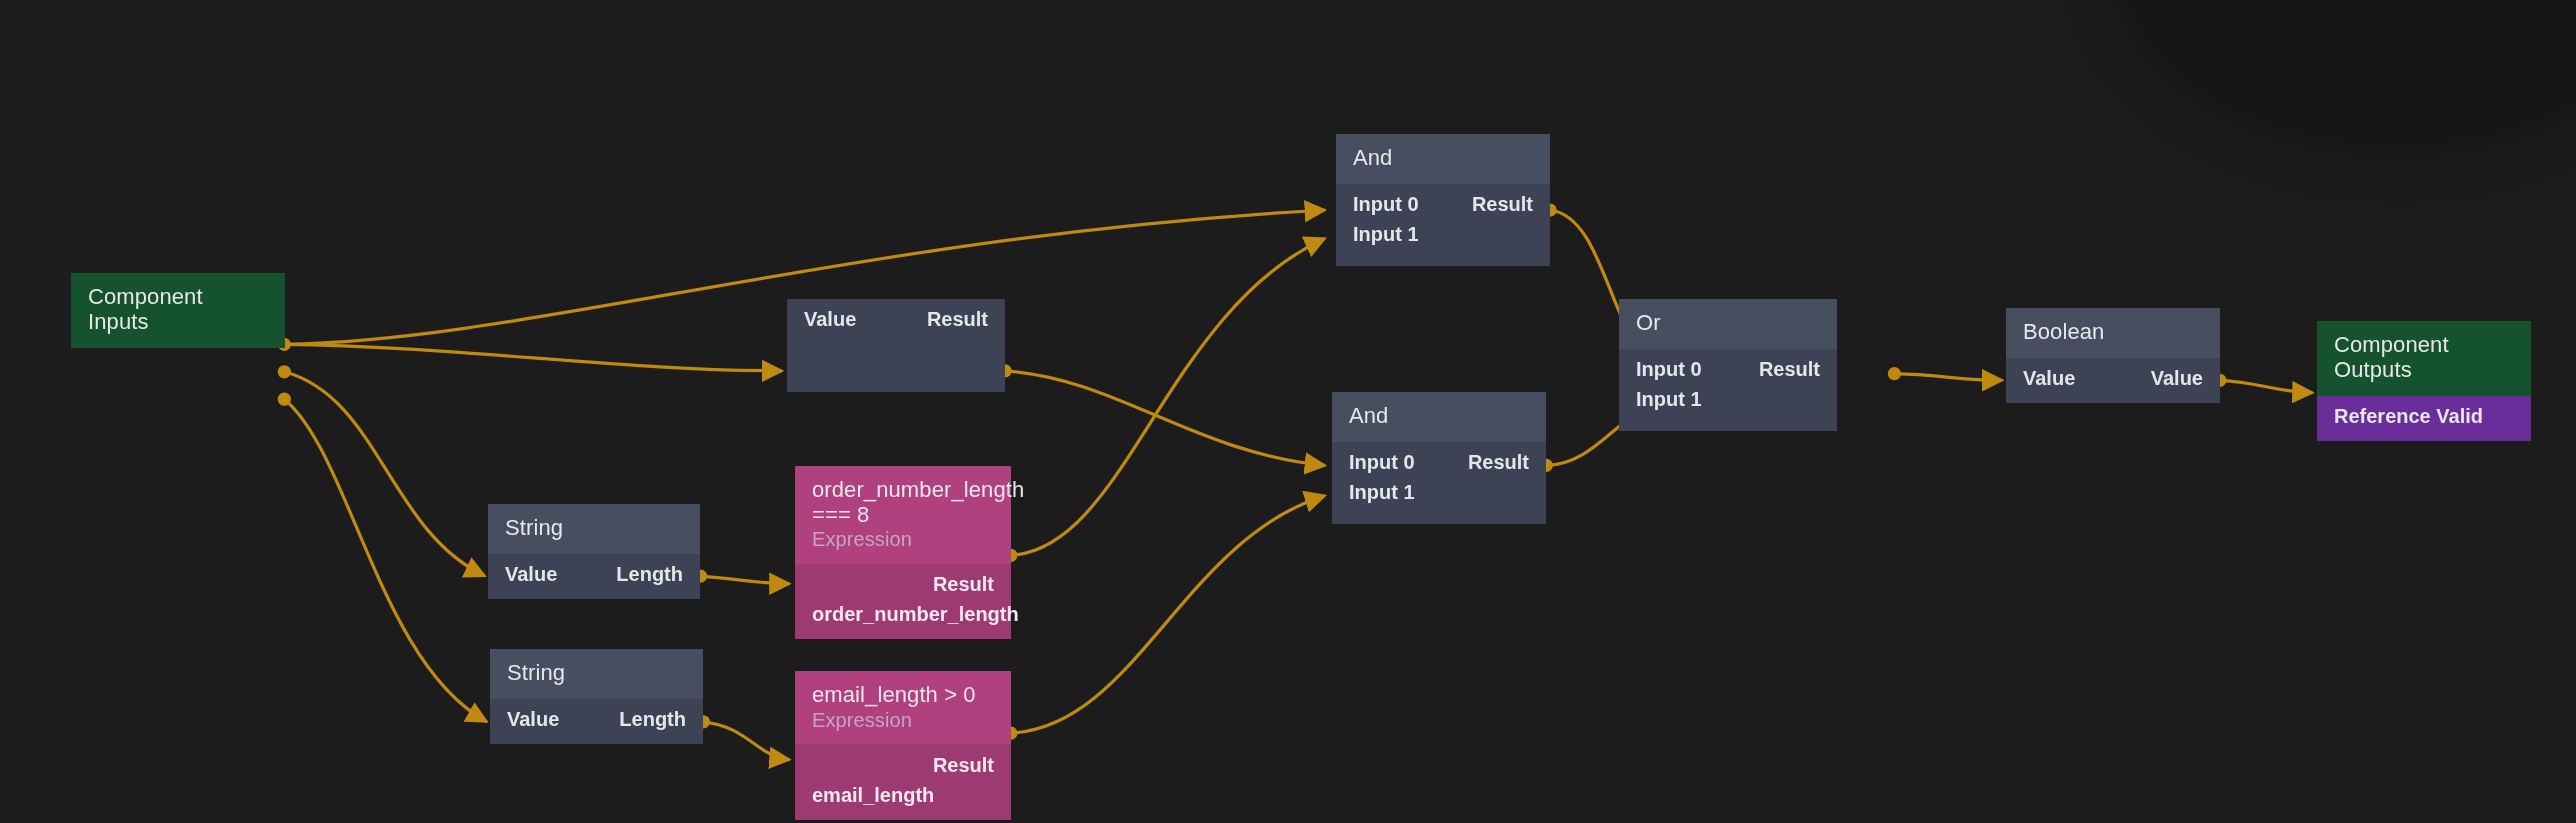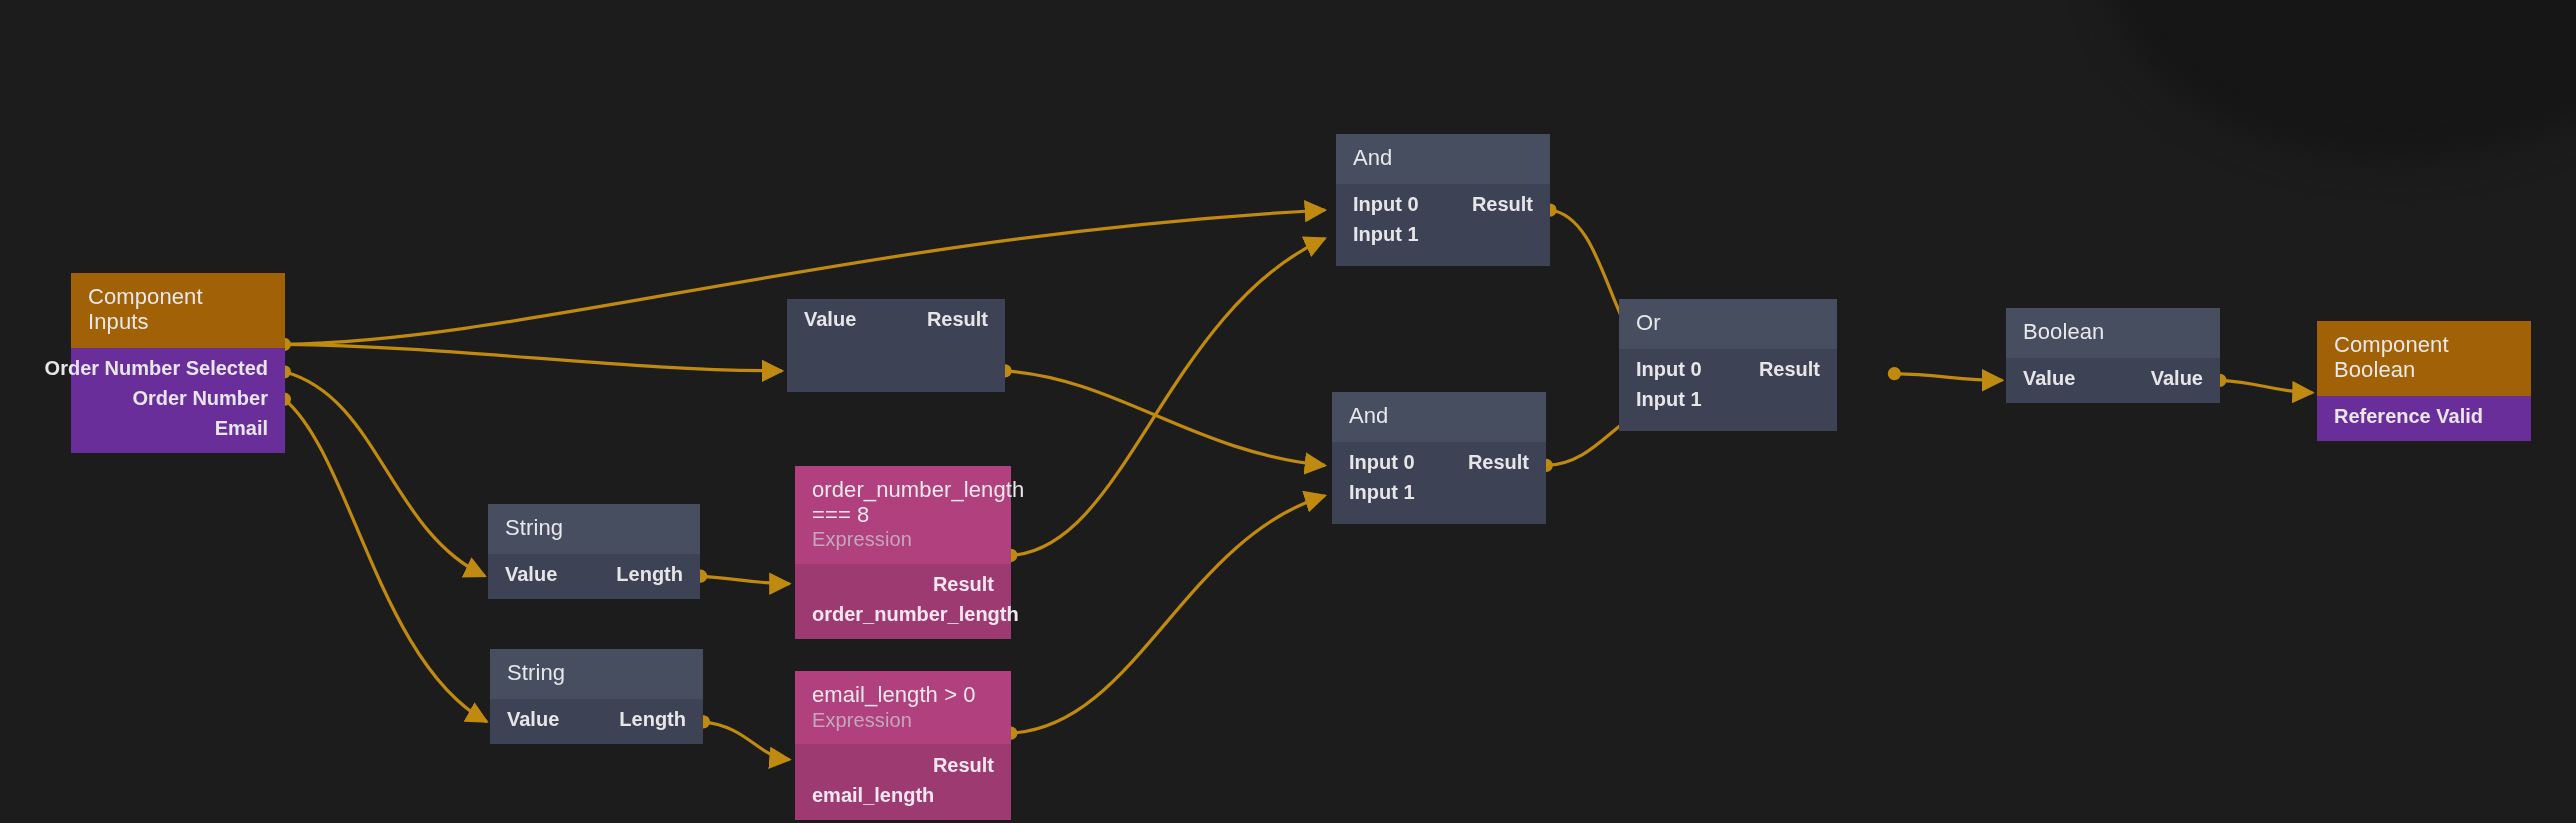--- a/index.html
+++ b/index.html
@@ -77,21 +77,21 @@
   .port-out {
     position: absolute;
     right: 17px;
     font-size: 20px;
     color: #e6e6e8;
     white-space: nowrap;
   }
   
   .slate .node-header { background: #474e60; }
   .slate .node-body   { background: #3d4354; }
-  .purple .node-header { background: #a16207; }
+  .purple .node-header { background: #14532d; }
   .purple .node-body   { background: #6a2e9b; }
   .magenta .node-header { background: #b1407e; margin-top: 25px; }
   .magenta .node-body   { background: #9e3a72; }
   .magenta .port-in, .magenta .port-out { color: #f2e7ef; }
 </style>
 </head>
 <body>
 
 <div id="canvas">
 
@@ -145,31 +145,20 @@
       <circle cx="1634" cy="492" r="7"></circle>
       <circle cx="2002" cy="395" r="7"></circle>
       <circle cx="2346" cy="402" r="7"></circle>
     </g>
   </svg>
 
   <div class="node purple" style="left:71px; top:273px; width:214px; height:151px;">
     <div class="node-header">
       <span>Component Inputs</span>
     </div>
-    <div class="node-body">
-      <div class="port-row">
-        <span class="port-out">Order Number Selected</span>
-      </div>
-      <div class="port-row">
-        <span class="port-out">Order Number</span>
-      </div>
-      <div class="port-row">
-        <span class="port-out">Email</span>
-      </div>
-    </div>
   </div>
 
   <div class="node slate" style="left:787px; top:299px; width:218px; height:93px;">
     <div class="node-body">
       <div class="port-row">
         <span class="port-in">Value</span>
         <span class="port-out">Result</span>
       </div>
     </div>
   </div>
@@ -280,21 +269,21 @@
     <div class="node-body">
       <div class="port-row">
         <span class="port-in">Value</span>
         <span class="port-out">Value</span>
       </div>
     </div>
   </div>
 
   <div class="node purple" style="left:2317px; top:321px; width:214px; height:95px;">
     <div class="node-header">
-      <span>Component Boolean</span>
+      <span>Component Outputs</span>
     </div>
     <div class="node-body">
       <div class="port-row">
         <span class="port-in">Reference Valid</span>
       </div>
     </div>
   </div>
 
 </div>
 

